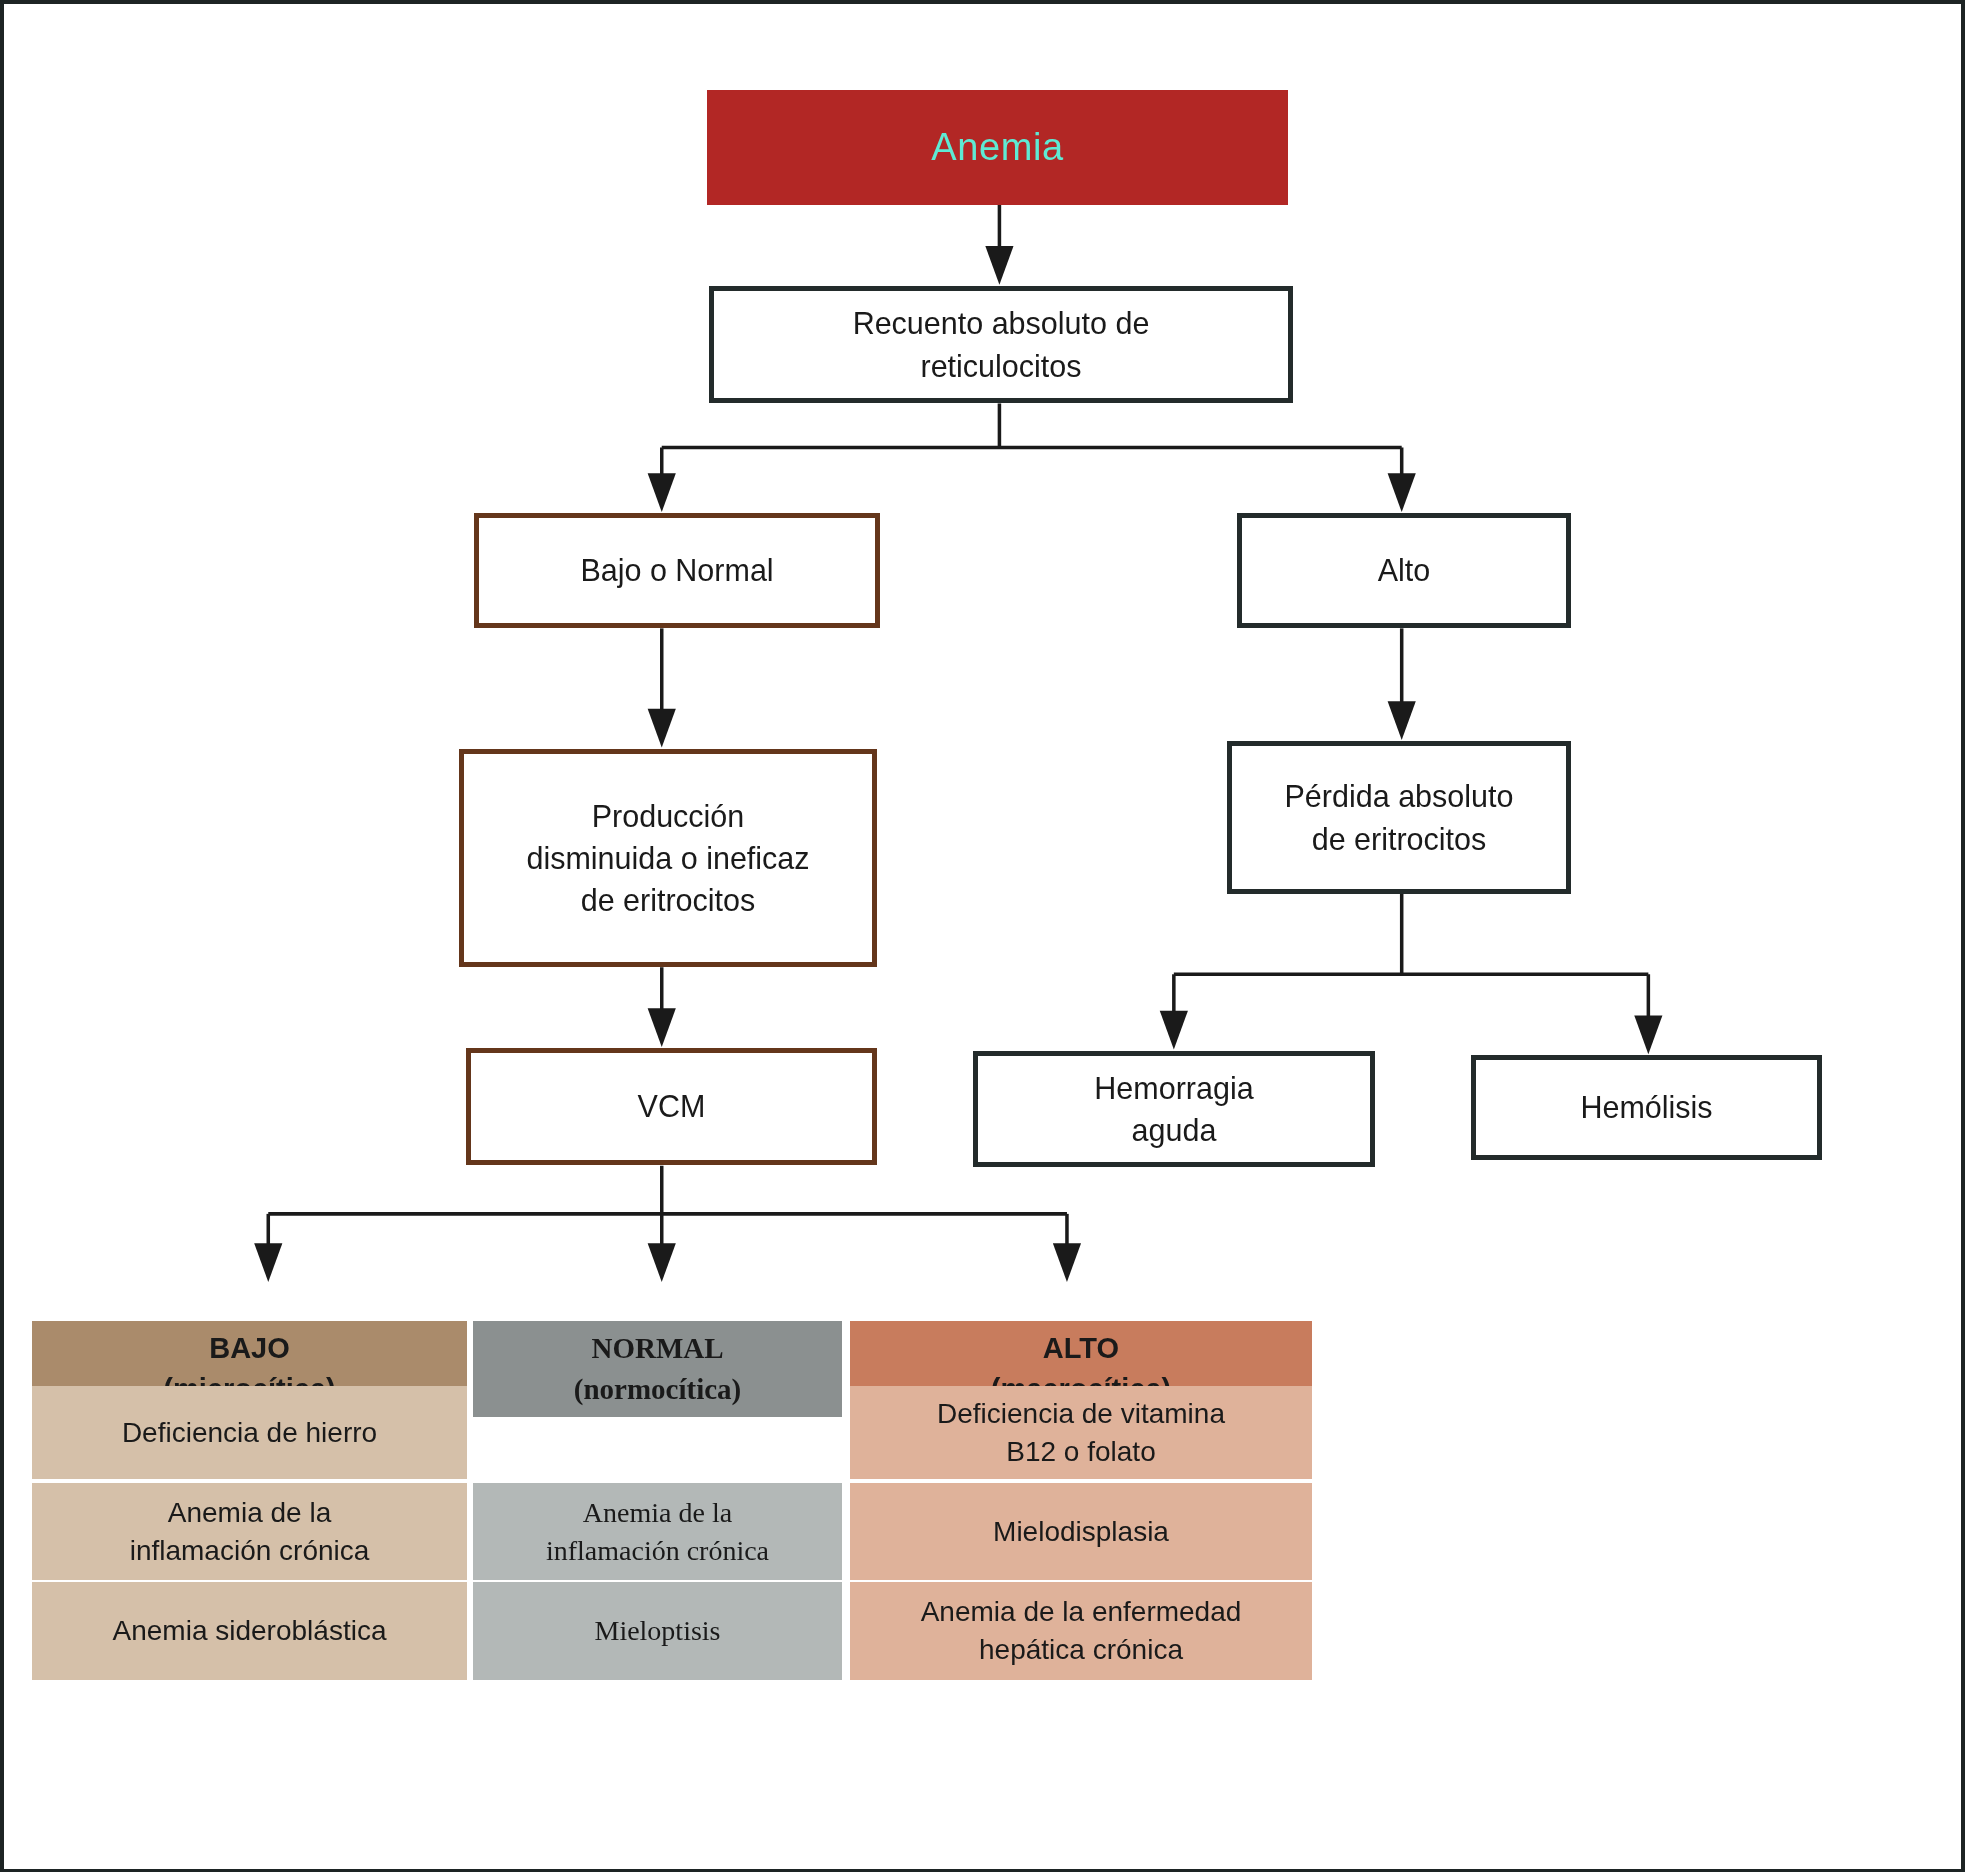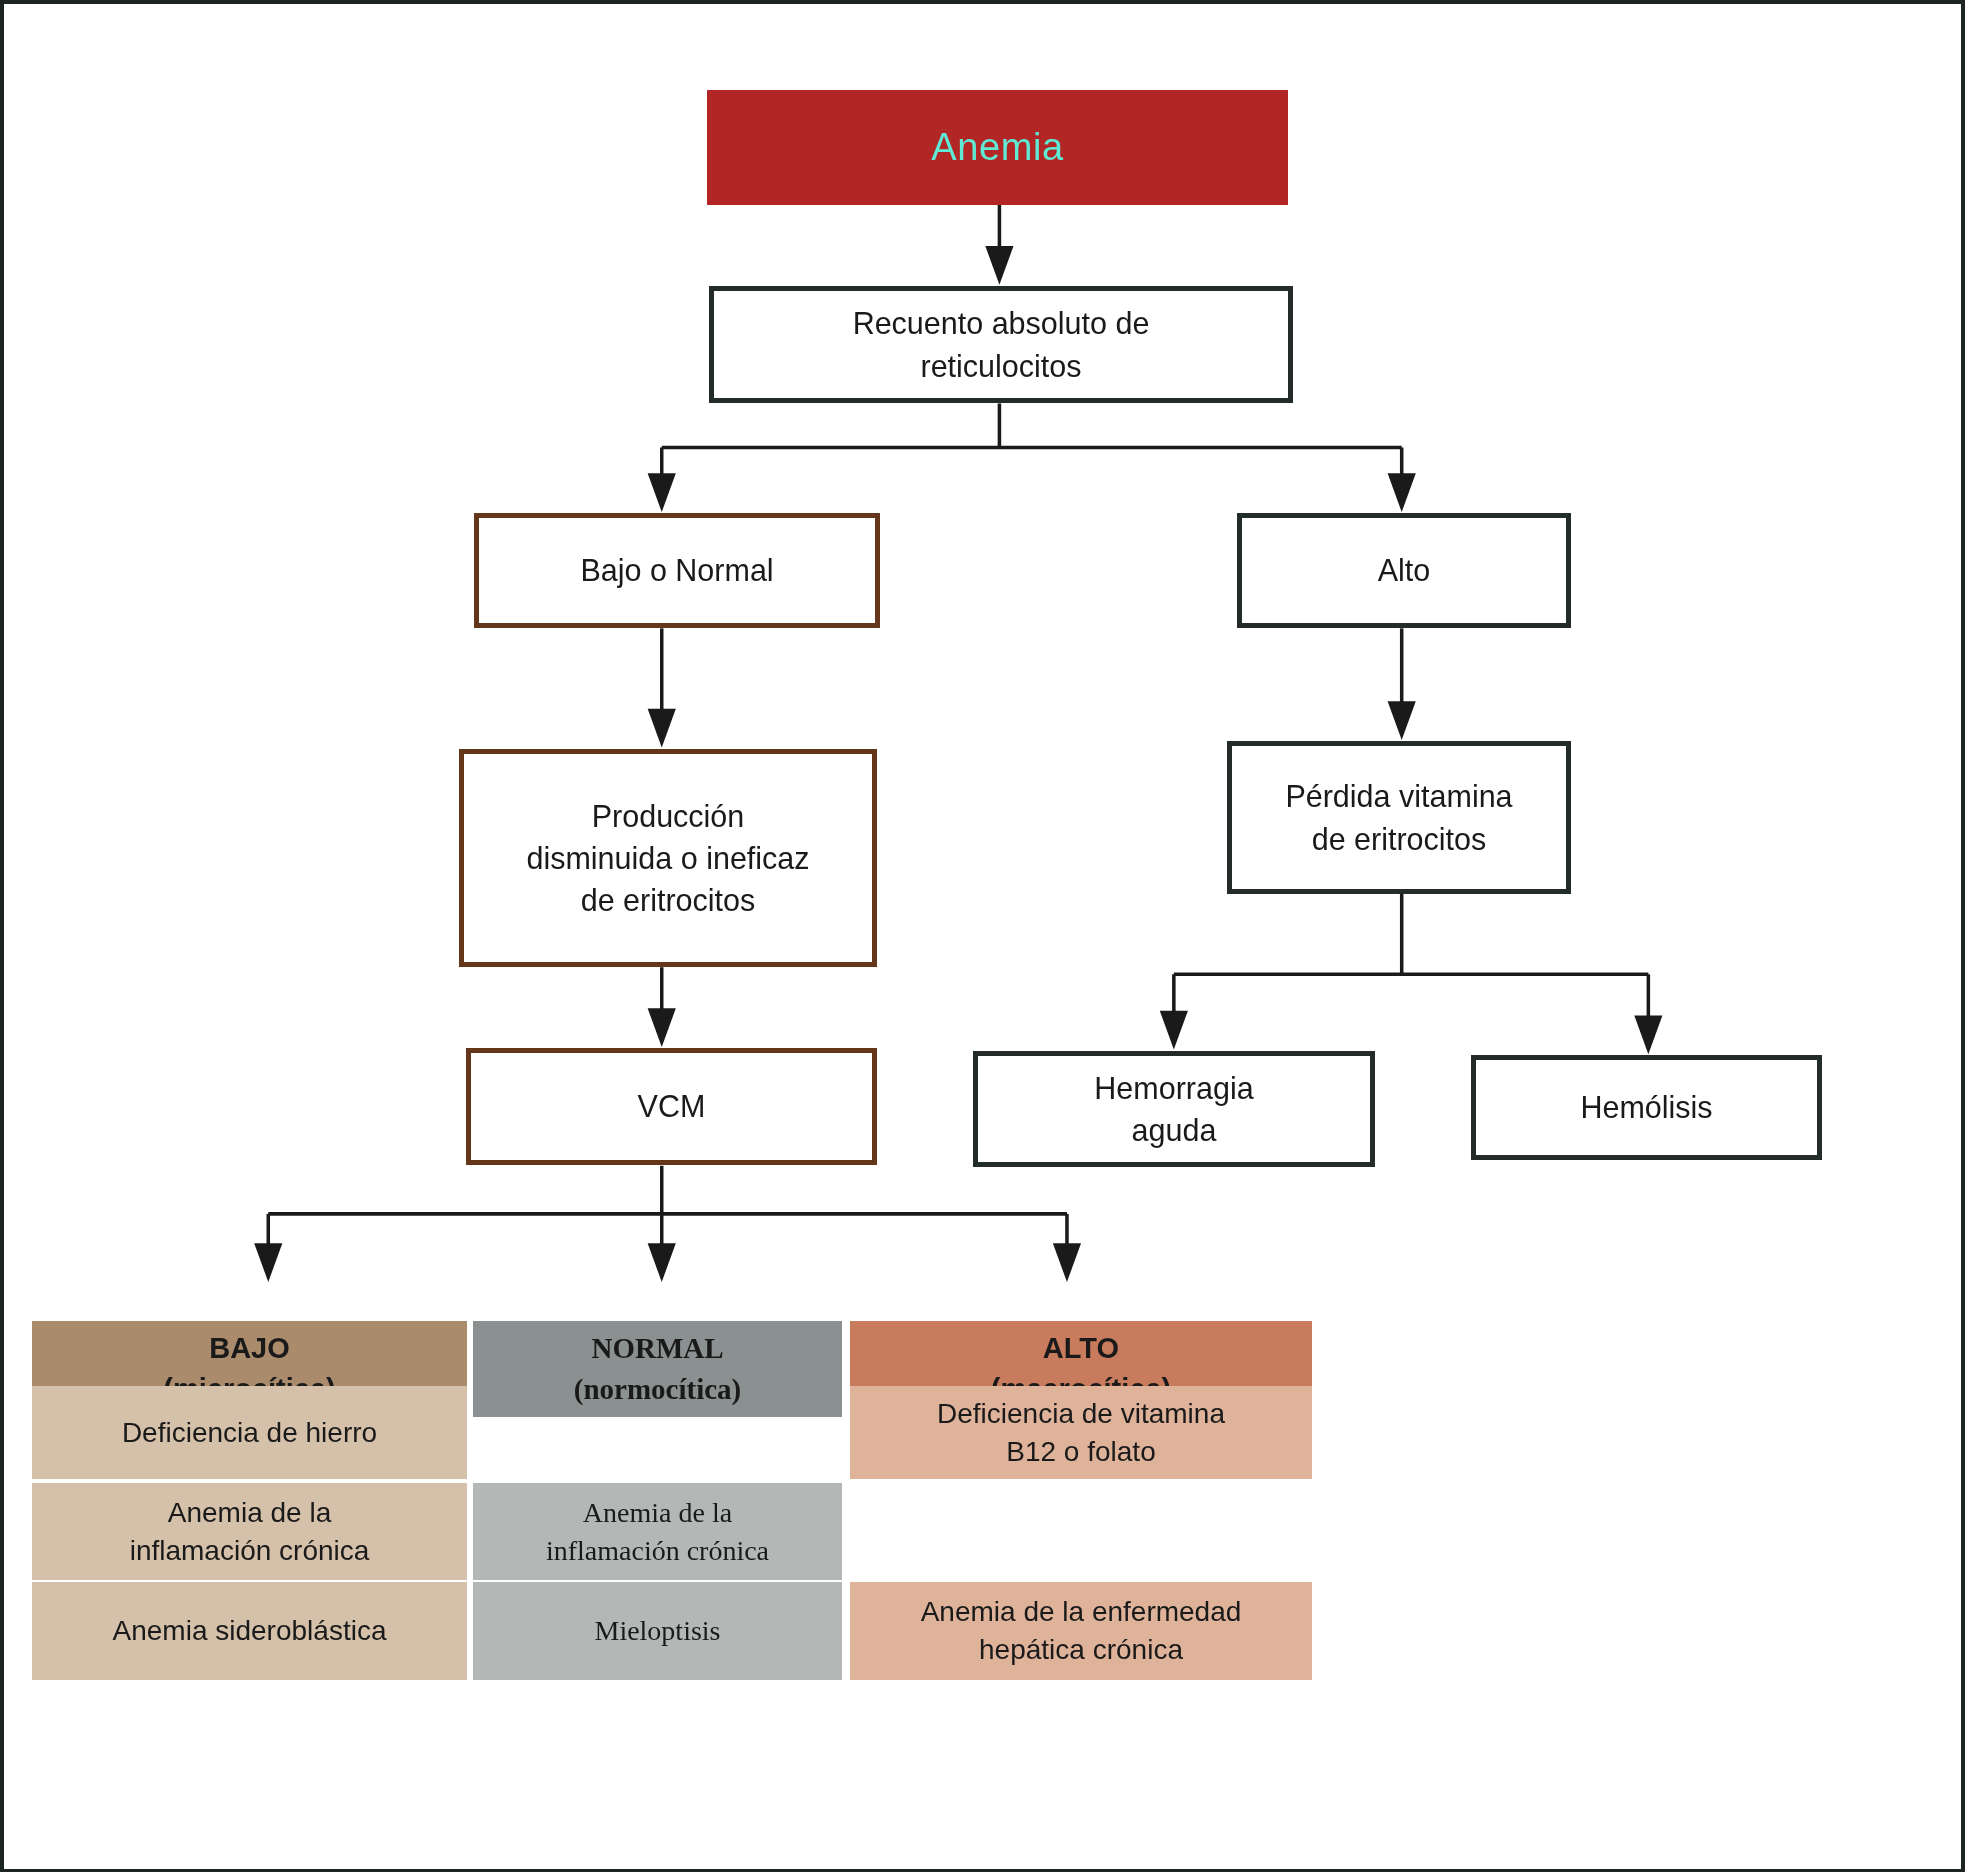--- a/index.html
+++ b/index.html
@@ -140,21 +140,21 @@
 reticulocitos</div>
 
   <div class="node brown" style="left:470px;top:509px;width:406px;height:115px">Bajo o Normal</div>
 
   <div class="node dark" style="left:1233px;top:509px;width:334px;height:115px">Alto</div>
 
   <div class="node brown" style="left:455px;top:745px;width:418px;height:218px">Producción
 disminuida o ineficaz
 de eritrocitos</div>
 
-  <div class="node dark" style="left:1223px;top:737px;width:344px;height:153px">Pérdida vitamina
+  <div class="node dark" style="left:1223px;top:737px;width:344px;height:153px">Pérdida absoluto
 de eritrocitos</div>
 
   <div class="node brown" style="left:462px;top:1044px;width:411px;height:117px">VCM</div>
 
   <div class="node dark" style="left:969px;top:1047px;width:402px;height:116px">Hemorragia
 aguda</div>
 
   <div class="node dark" style="left:1467px;top:1051px;width:351px;height:105px">Hemólisis</div>
 
   <div class="th h0 col0 rowh">BAJO
@@ -168,17 +168,18 @@
   <div class="td c0 col0 row2">Anemia de la
 inflamación crónica</div>
   <div class="td c0 col0 row3">Anemia sideroblástica</div>
 
   <div class="td c1 col1 row2">Anemia de la
 inflamación crónica</div>
   <div class="td c1 col1 row3">Mieloptisis</div>
 
   <div class="td c2 col2 row1">Deficiencia de vitamina
 B12 o folato</div>
+  <div class="td c2 col2 row2">Mielodisplasia</div>
   <div class="td c2 col2 row3">Anemia de la enfermedad
 hepática crónica</div>
 
 </div>
 
 
 </body></html>

